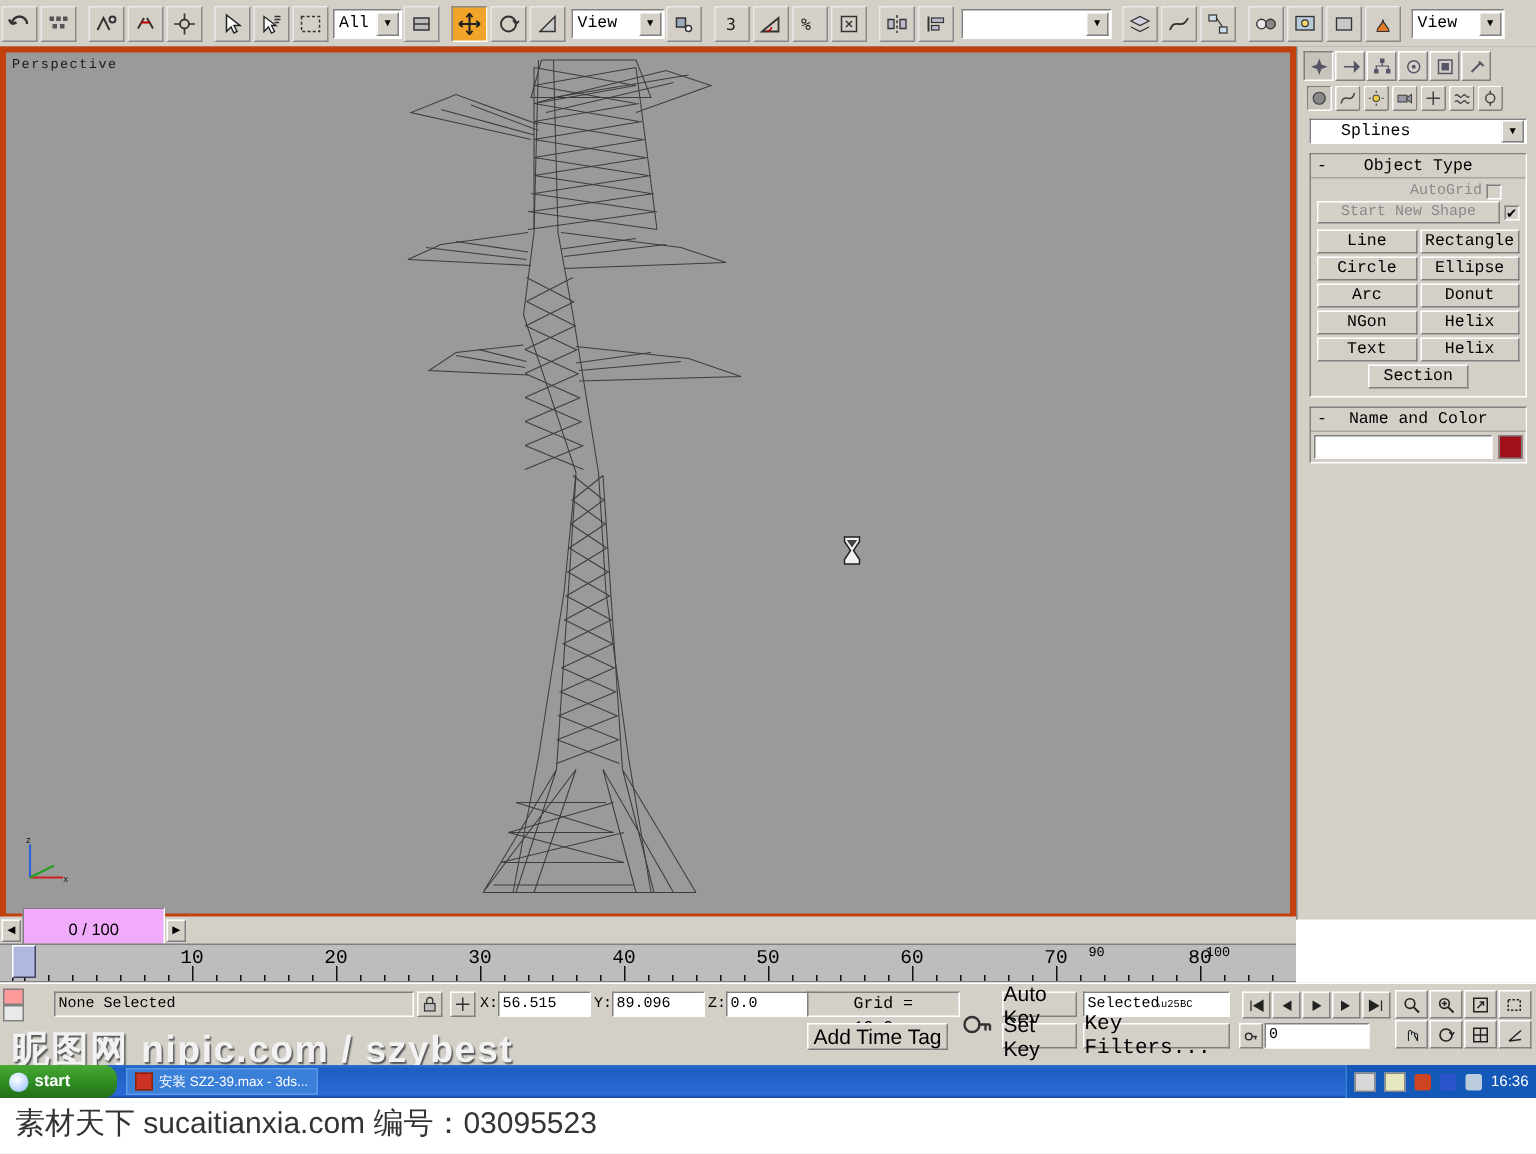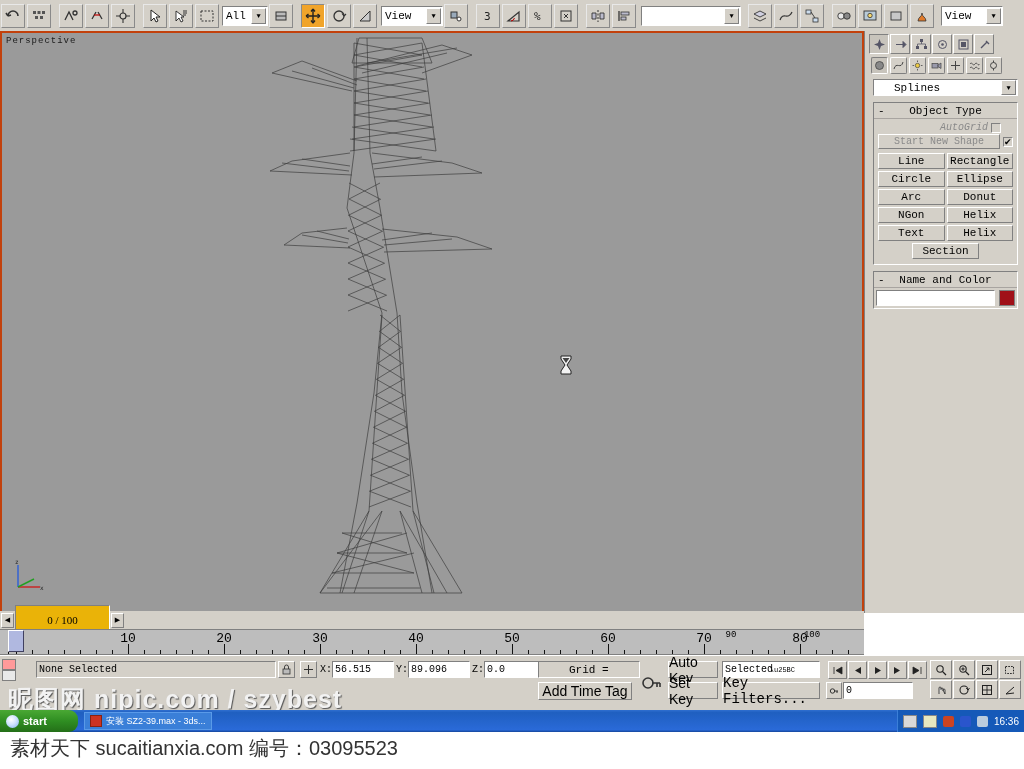--- a/index.html
+++ b/index.html
@@ -53,21 +53,21 @@
   .tb-combo .arrow{
     position:absolute;right:1px;top:1px;width:15px;height:16px;
     background:#d4d0c8;border:1px solid;
     border-color:#fff #808080 #808080 #fff;box-sizing:border-box;
     display:flex;align-items:center;justify-content:center;font-size:7px;
   }
 
   
   .viewport{
     position:absolute;left:0;top:31px;width:864px;height:582px;
-    background:#9a9a9a;border:2px solid #c2410c;box-sizing:border-box;
+    background:#9a9a9a;border:4px solid #c2410c;box-sizing:border-box;
     overflow:hidden;
   }
   .vp-label{
     position:absolute;left:4px;top:3px;font-size:9px;color:#1a1a1a;
     font-family:"Liberation Mono",monospace;letter-spacing:1px;
   }
   .axis-tripod{position:absolute;left:8px;bottom:18px;width:36px;height:36px;}
 
   
   .cmdpanel{
@@ -102,21 +102,20 @@
     height:15px;display:flex;align-items:center;justify-content:center;
     font-size:11px;font-family:"Liberation Mono",monospace;position:relative;
     background:#d4d0c8;border-bottom:1px solid #a8a4a0;
   }
   .rollout-hdr .minus{position:absolute;left:4px;font-size:11px;}
   .rollout-body{padding:3px 4px 5px 4px;}
   .autogrid-row{
     display:flex;align-items:center;justify-content:flex-end;gap:3px;
     font-size:10px;color:#8a8a8a;font-family:"Liberation Mono",monospace;
     padding-right:12px;
-    font-style:italic;
   }
   .chk{width:10px;height:10px;background:#d4d0c8;border:1px solid;
     border-color:#808080 #fff #fff #808080;box-sizing:border-box;}
   .startshape-row{
     display:flex;align-items:center;gap:3px;margin-top:1px;
   }
   .startshape-btn{
     flex:1;height:15px;background:#d4d0c8;border:1px solid;
     border-color:#fff #808080 #808080 #fff;box-sizing:border-box;
     display:flex;align-items:center;justify-content:center;
@@ -141,24 +140,24 @@
   .trackbar{
     position:absolute;left:0;top:611px;width:864px;height:18px;
     background:#d4d0c8;display:flex;align-items:center;
   }
   .tb-arrow{
     width:13px;height:15px;background:#d4d0c8;border:1px solid;
     border-color:#fff #808080 #808080 #fff;box-sizing:border-box;
     display:flex;align-items:center;justify-content:center;font-size:7px;margin:0 1px;
   }
   .frame-field{
-    width:95px;height:30px;background:#eab308;border:1px solid;
+    width:95px;height:30px;background:#f0abfc;border:1px solid;
     border-color:#808080 #fff #fff #808080;box-sizing:border-box;
     display:flex;align-items:center;justify-content:center;
-    font-size:11px;font-family:Liberation Serif, serif;
+    font-size:11px;font-family:Liberation Sans, sans-serif;
   }
   .ruler{
     position:absolute;left:0;top:629px;width:864px;height:26px;
     background:#bdbdbd;border-top:1px solid #808080;border-bottom:1px solid #808080;
     box-sizing:border-box;overflow:hidden;
   }
   .rlabel{position:absolute;top:1px;font-size:13px;font-family:"Liberation Mono",monospace;
     transform:translateX(-50%);color:#000;}
   .timeslider{
     position:absolute;left:8px;top:630px;width:16px;height:22px;

